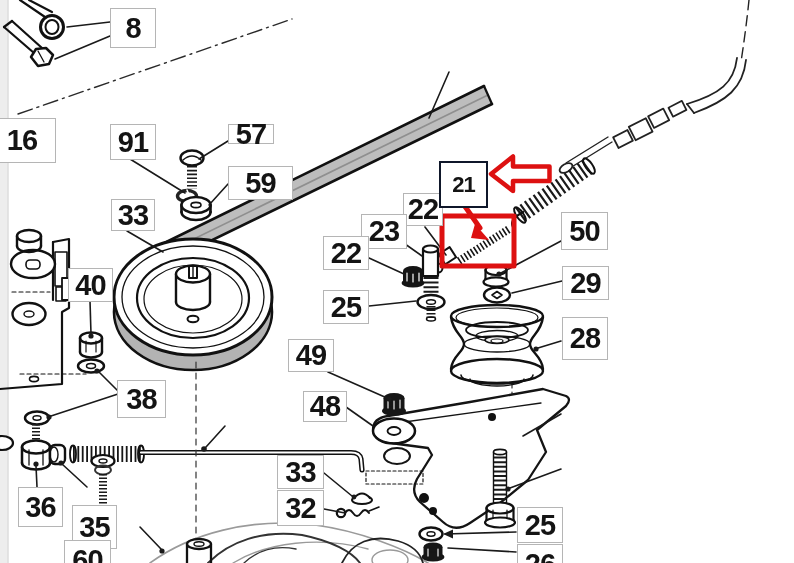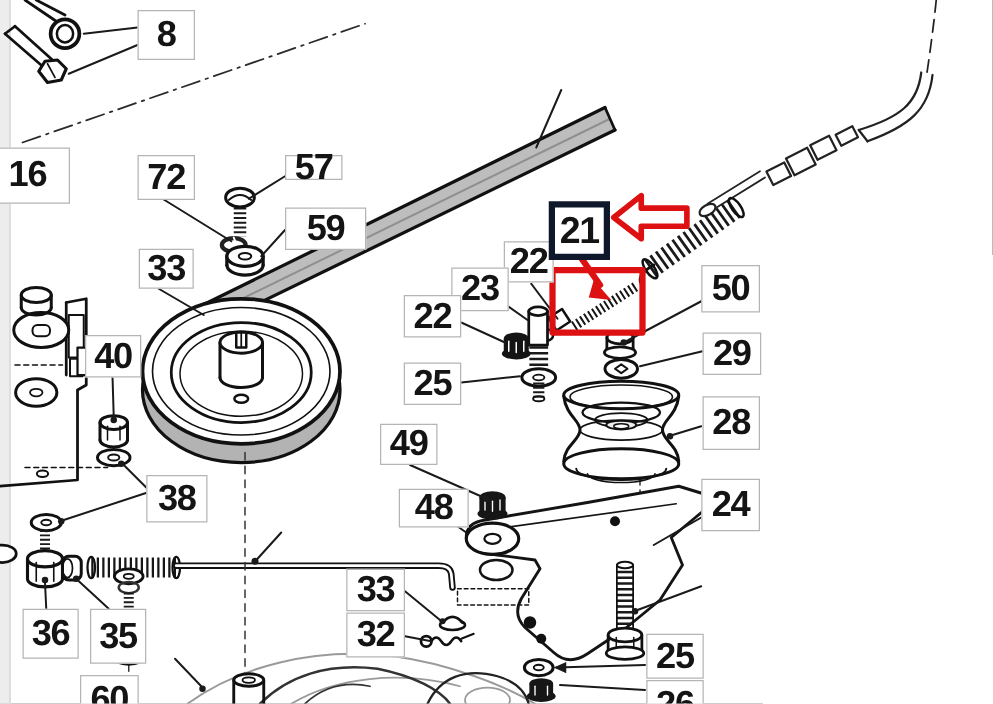--- a/index.html
+++ b/index.html
@@ -2,21 +2,21 @@
 <html><head>
 <meta charset="utf-8">
 <style>
   html,body{margin:0;padding:0;background:#888;}
   .stage{position:relative;width:794px;height:563px;background:#ffffff;overflow:hidden;
          font-family:"Liberation Sans",sans-serif;}
   .stage svg{position:absolute;left:0;top:0;z-index:1;}
   .lbl{position:absolute;z-index:2;display:flex;align-items:center;justify-content:center;
        background:#ffffff;border:1px solid #b5b5b5;color:#141414;font-weight:bold;
        font-size:29px;letter-spacing:-1px;box-sizing:border-box;}
-  .lbl.red{border:5px solid #0f172a;font-size:30px;}
+  .lbl.red{border:2px solid #0f172a;font-size:22px;}
 </style>
 </head>
 <body>
 
 <div class="stage">
 
 <svg width="794" height="563" viewBox="0 0 794 563" fill="none" stroke-linecap="round" stroke-linejoin="round">
 
   <g>
     <rect x="0" y="0" width="8" height="563" fill="#ededed"></rect>
@@ -354,37 +354,36 @@
   <g>
     <rect x="442" y="216" width="72" height="50" stroke="#dd1111" stroke-width="5"></rect>
     <line x1="464" y1="205" x2="480" y2="228" stroke="#dd1111" stroke-width="5"></line>
     <polygon points="475,224 489,240 471,238" fill="#dd1111"></polygon>
     <path d="M491,174 L513,156.5 L513,166.5 L549.5,166.5 L549.5,181 L513,181 L513,191 Z" fill="#fff" stroke="#dd1111" stroke-width="4.5"></path>
   </g>
 </svg>
 
   <div class="lbl" style="left:110px;top:8px;width:46px;height:40px">8</div>
   <div class="lbl" style="left:-12px;top:118px;width:68px;height:45px">16</div>
-  <div class="lbl" style="left:110px;top:124px;width:46px;height:36px">72</div>
+  <div class="lbl" style="left:110px;top:124px;width:46px;height:36px">91</div>
   <div class="lbl" style="left:228px;top:124px;width:46px;height:20px">57</div>
   <div class="lbl" style="left:228px;top:166px;width:65px;height:34px">59</div>
   <div class="lbl" style="left:111px;top:199px;width:44px;height:32px">33</div>
   <div class="lbl" style="left:68px;top:268px;width:45px;height:34px">40</div>
   <div class="lbl" style="left:403px;top:193px;width:40px;height:33px">22</div>
   <div class="lbl" style="left:361px;top:214px;width:46px;height:35px">23</div>
   <div class="lbl" style="left:323px;top:236px;width:46px;height:34px">22</div>
   <div class="lbl" style="left:323px;top:290px;width:46px;height:34px">25</div>
   <div class="lbl red" style="left:439px;top:161px;width:49px;height:47px">21</div>
   <div class="lbl" style="left:561px;top:212px;width:47px;height:38px">50</div>
   <div class="lbl" style="left:562px;top:266px;width:47px;height:34px">29</div>
   <div class="lbl" style="left:562px;top:317px;width:46px;height:43px">28</div>
   <div class="lbl" style="left:117px;top:380px;width:49px;height:38px">38</div>
-  <div class="lbl" style="left:304px;top:339px;width:46px;height:33px">49</div>
-  <div class="lbl" style="left:319px;top:391px;width:56px;height:31px">48</div>
-  <div class="lbl" style="left:561px;top:383px;width:47px;height:42px">24</div>
+  <div class="lbl" style="left:288px;top:339px;width:46px;height:33px">49</div>
+  <div class="lbl" style="left:303px;top:391px;width:44px;height:31px">48</div>
   <div class="lbl" style="left:277px;top:455px;width:47px;height:34px">33</div>
   <div class="lbl" style="left:277px;top:490px;width:47px;height:36px">32</div>
   <div class="lbl" style="left:18px;top:487px;width:45px;height:40px">36</div>
-  <div class="lbl" style="left:72px;top:487px;width:45px;height:44px">35</div>
+  <div class="lbl" style="left:72px;top:505px;width:45px;height:44px">35</div>
   <div class="lbl" style="left:64px;top:540px;width:47px;height:40px">60</div>
   <div class="lbl" style="left:517px;top:507px;width:46px;height:36px">25</div>
   <div class="lbl" style="left:517px;top:544px;width:46px;height:40px">26</div>
 </div>
 
 </body></html>

